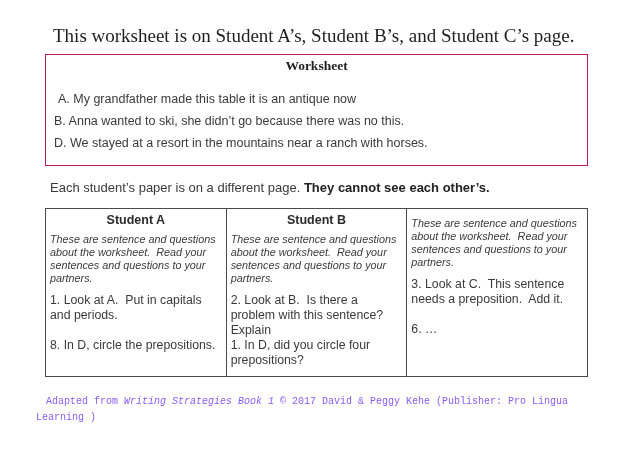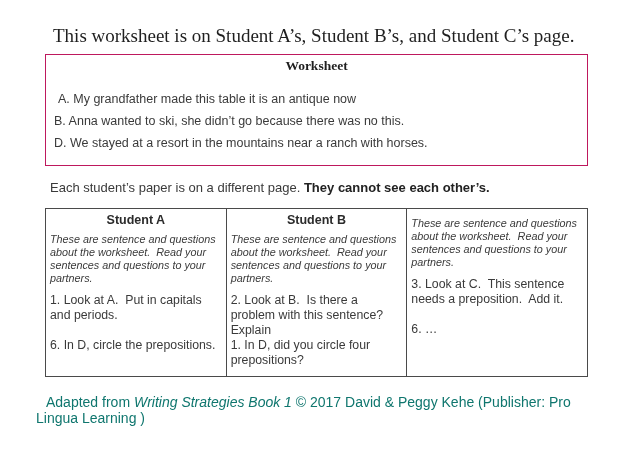--- a/index.html
+++ b/index.html
@@ -111,24 +111,24 @@
   .q-second { margin-top: 15px; }
   .col-b .q-second { margin-top: 0; }
 
   
   .footer {
     position: absolute;
     left: 36px;
     top: 394px;
     width: 548px;
     margin: 0;
-    font-family: Liberation Sans, sans-serif;
-    font-size: 14px;
+    font-family: Liberation Mono, monospace;
+    font-size: 10px;
     line-height: 16px;
-    color: #0f766e;
+    color: #8b5cf6;
     text-indent: 10px;
   }
 </style>
 </head>
 <body>
 
 <div class="page">
 
   <p class="intro-serif">This worksheet is on Student A’s, Student B’s, and Student C’s page.</p>
 
@@ -140,21 +140,21 @@
   </div>
 
   <p class="direction"><span>Each student’s paper is on a different page. </span><b>They cannot see each other’s.</b></p>
 
   <div class="students-table">
 
     <div class="col col-a">
       <p class="col-header">Student A</p>
       <p class="col-intro">These are sentence and questions about the worksheet.  Read your sentences and questions to your partners.</p>
       <p class="q q-first">1. Look at A.  Put in capitals and periods.</p>
-      <p class="q q-second">6. In D, circle the prepositions.</p>
+      <p class="q q-second">8. In D, circle the prepositions.</p>
     </div>
 
     <div class="col col-b">
       <p class="col-header">Student B</p>
       <p class="col-intro">These are sentence and questions about the worksheet.  Read your sentences and questions to your partners.</p>
       <p class="q q-first">2. Look at B.  Is there a problem with this sentence? Explain</p>
       <p class="q q-second">1. In D, did you circle four prepositions?</p>
     </div>
 
     <div class="col col-c">

